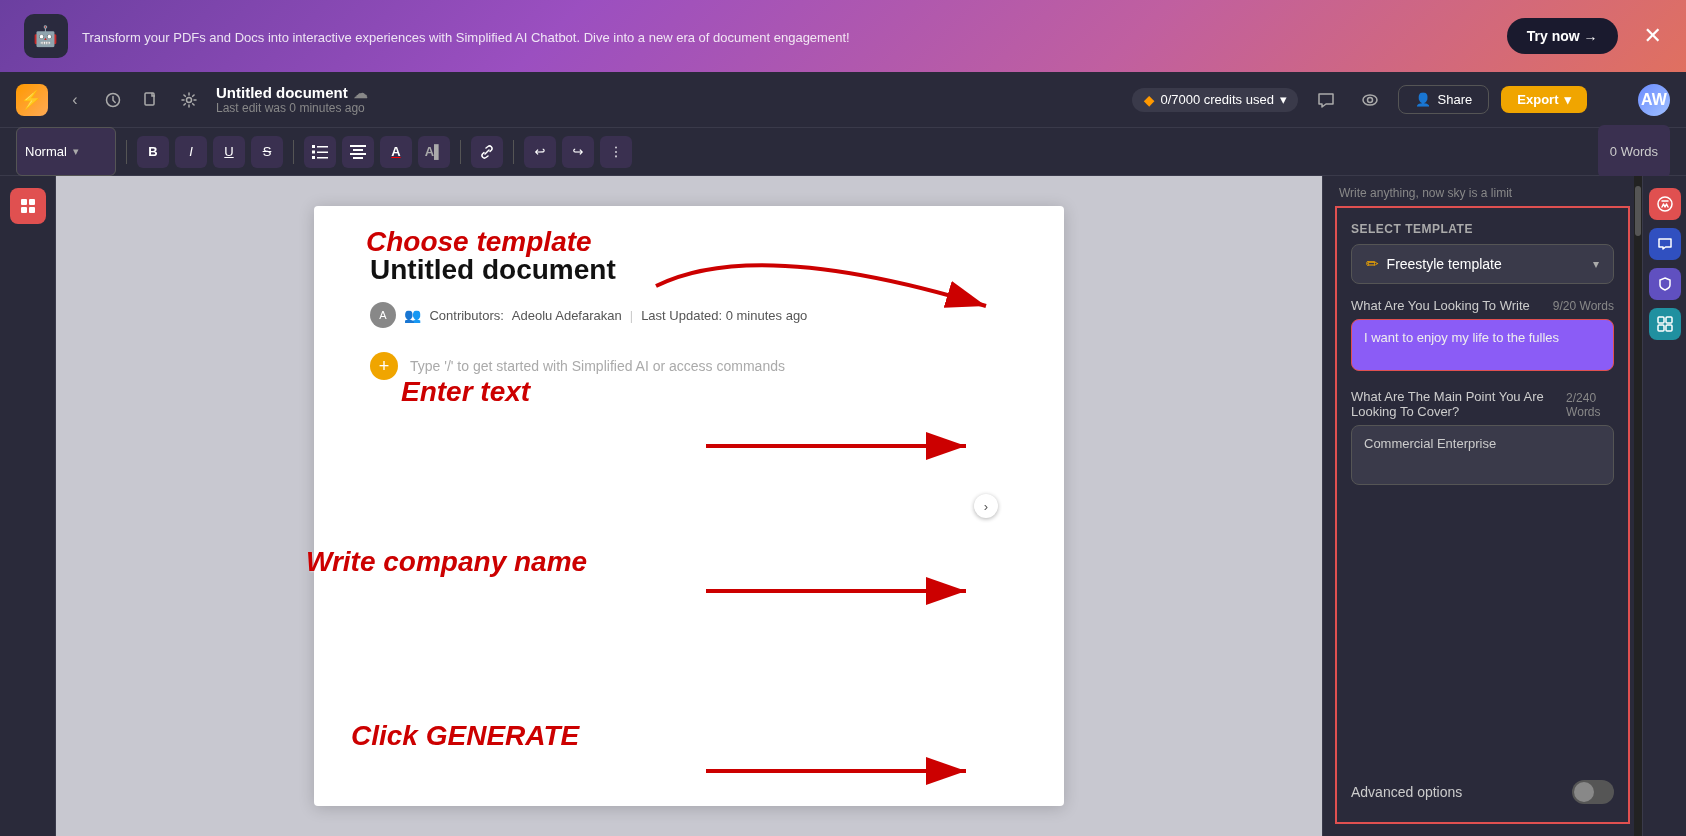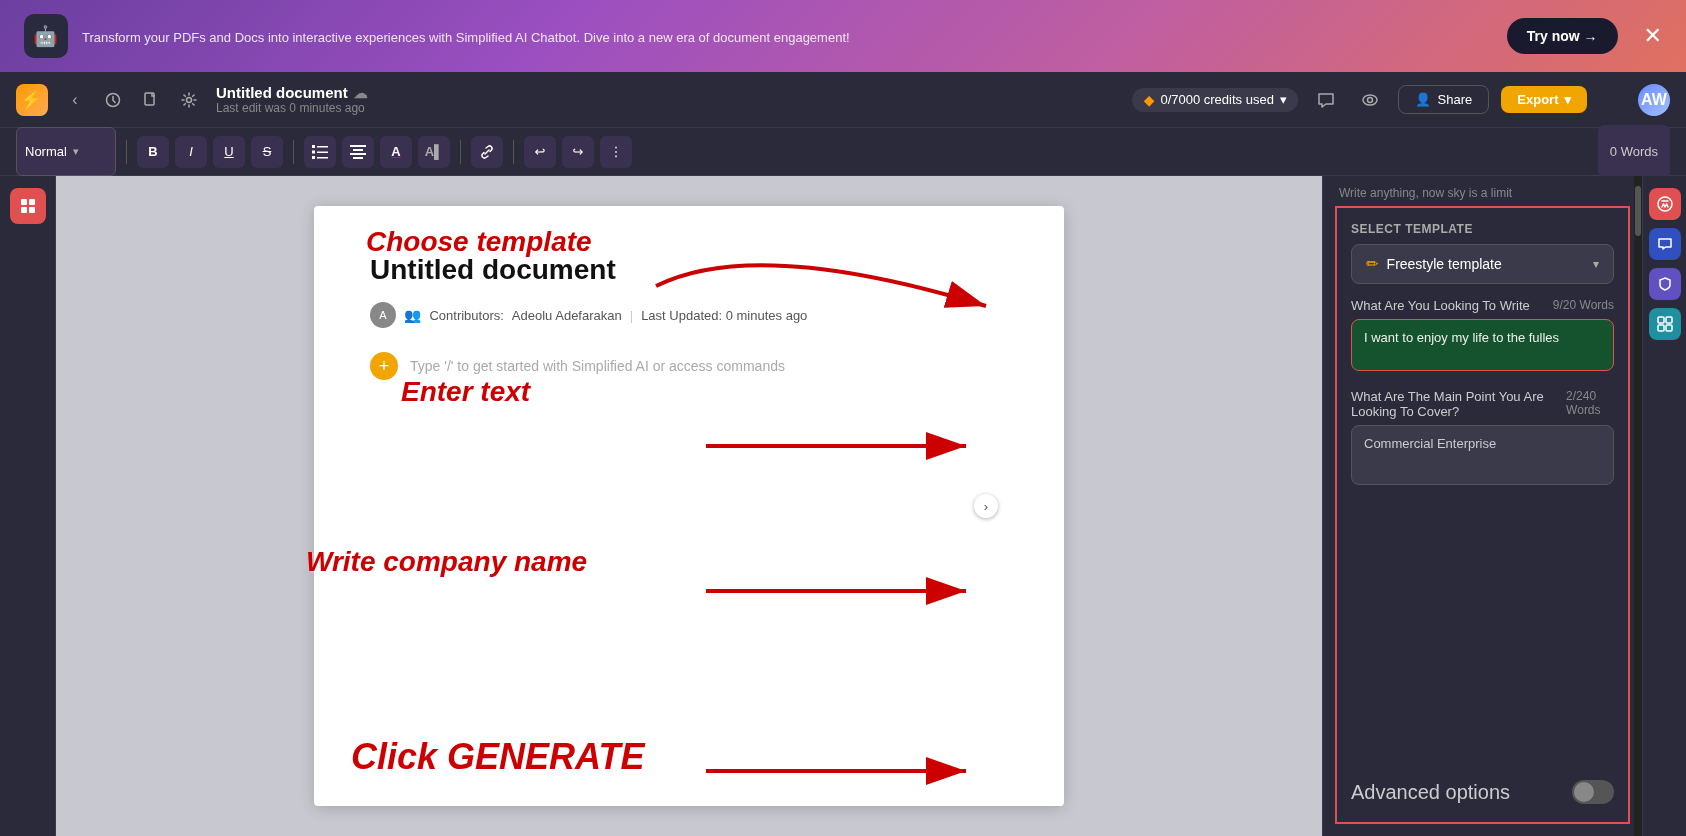--- a/index.html
+++ b/index.html
@@ -149,39 +149,39 @@
     }
     .panel-section-label { color: #aaa; font-size: 12px; font-weight: 600; text-transform: uppercase; letter-spacing: 0.5px; }
     .template-select {
       background: #3a3a4a; border: 1px solid #555; border-radius: 8px;
       padding: 10px 14px; display: flex; align-items: center; justify-content: space-between;
       cursor: pointer; color: #fff; font-size: 14px;
     }
     .template-select-left { display: flex; align-items: center; gap: 8px; }
     .pencil-icon { color: #f0a500; font-size: 15px; }
     .panel-field-header {
-      display: flex; justify-content: space-between; align-items: flex-start; margin-bottom: 6px;
+      display: flex; justify-content: space-between; align-items: flex-end; margin-bottom: 6px;
     }
     .panel-field-label { color: #ccc; font-size: 13px; font-weight: 500; }
     .panel-field-count { color: #888; font-size: 12px; }
     .panel-textarea {
-      background: #14532d; border: 1px solid #555; border-radius: 8px;
+      background: #8b5cf6; border: 1px solid #555; border-radius: 8px;
       padding: 10px 12px; color: #eee; font-size: 13px; resize: none; width: 100%;
       font-family: inherit; outline: none; min-height: 50px;
     }
     .panel-company-area {
       background: #3a3a4a; border: 1px solid #555; border-radius: 8px;
       padding: 10px 12px; color: #ccc; font-size: 13px; min-height: 60px;
     }
     .panel-spacer { flex: 1; min-height: 20px; }
     .advanced-row {
       display: flex; align-items: center; justify-content: space-between;
       padding: 4px 0;
     }
-    .advanced-label { color: #ccc; font-size: 20px; }
+    .advanced-label { color: #ccc; font-size: 14px; }
     .toggle {
       width: 42px; height: 24px; background: #555; border-radius: 12px; position: relative; cursor: pointer;
     }
     .toggle-thumb {
       width: 20px; height: 20px; background: #888; border-radius: 50%;
       position: absolute; top: 2px; left: 2px; transition: left 0.2s;
     }
     .generate-btn {
       background: linear-gradient(90deg, #f0a500, #f0c000); color: #fff;
       border: none; border-radius: 8px; padding: 13px; font-size: 15px; font-weight: 700;
@@ -373,21 +373,21 @@
         <div class="plus-btn">+</div>
         <span>Type '/' to get started with Simplified AI or access commands</span>
       </div>
     </div>
 
     <div class="expand-arrow" style="right:324px;top:50%;">›</div>
 
     <div class="annotation" style="top:50px;left:310px;font-size:28px;">Choose template</div>
     <div class="annotation" style="top:200px;left:345px;font-size:28px;">Enter text</div>
     <div class="annotation" style="top:370px;left:250px;font-size:28px;">Write company name</div>
-    <div class="annotation" style="top:560px;left:295px;font-size:36px;">Click GENERATE</div>
+    <div class="annotation" style="top:544px;left:295px;font-size:28px;">Click GENERATE</div>
 
     <svg class="arrow-svg" width="400" height="120" style="top:40px;left:580px;">
       <defs>
           <marker id="ah1" markerWidth="10" markerHeight="7" refX="10" refY="3.5" orient="auto">
             <polygon points="0 0, 10 3.5, 0 7" fill="#cc0000"></polygon>
           </marker>
         </defs>
       <path d="M20,70 Q120,20 350,90" stroke="#cc0000" stroke-width="4" fill="none" marker-end="url(#ah1)"></path>
     </svg>
     <svg class="arrow-svg" width="320" height="100" style="top:220px;left:630px;">

